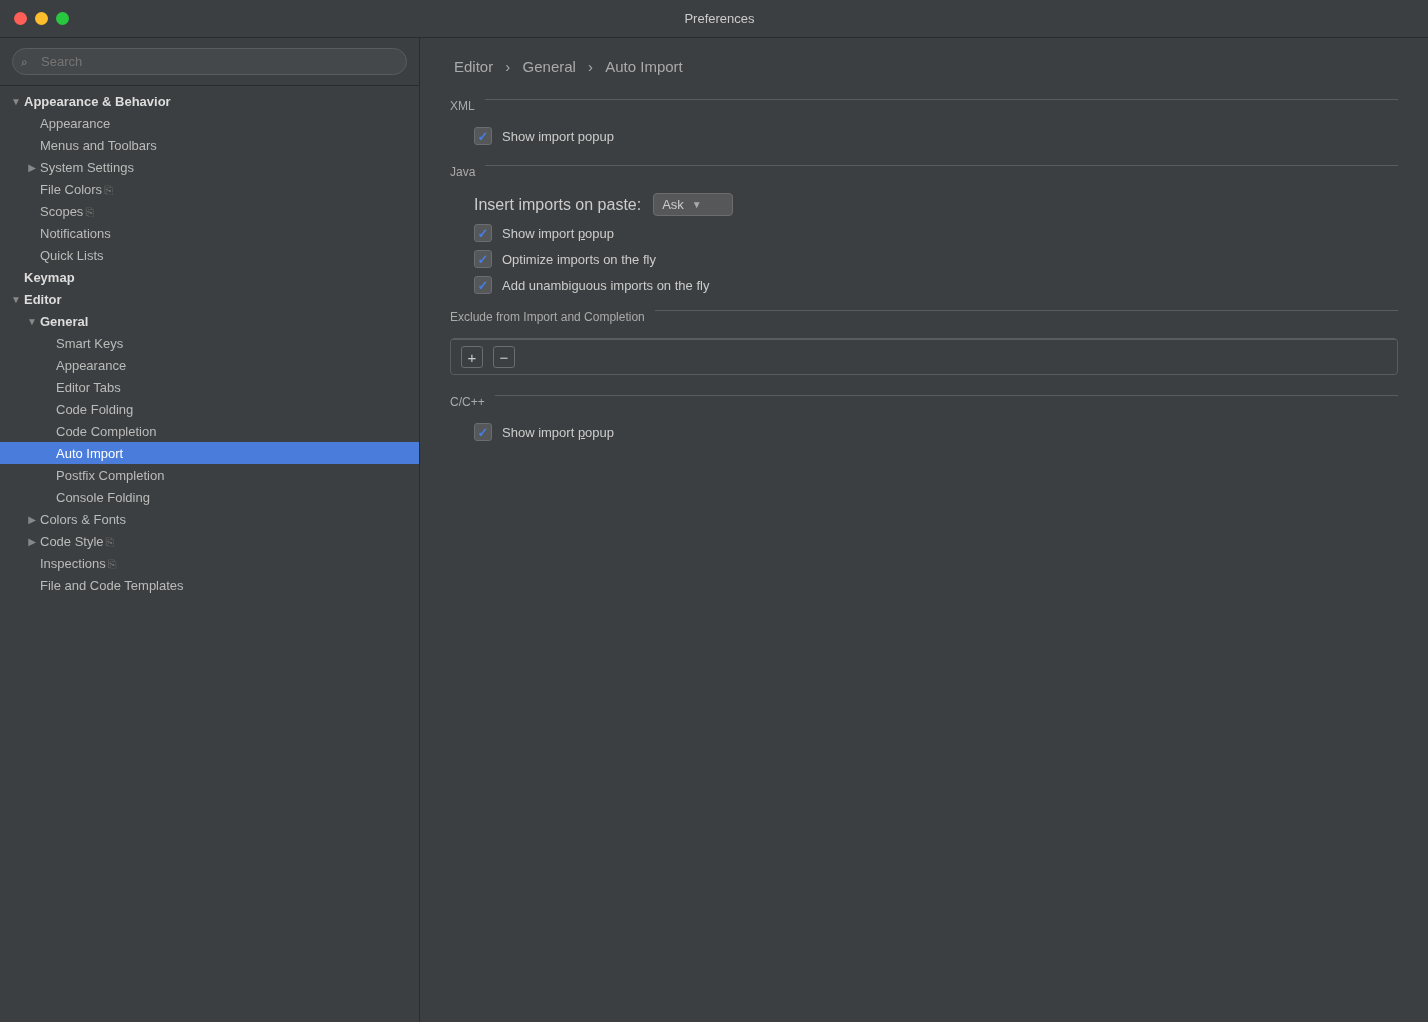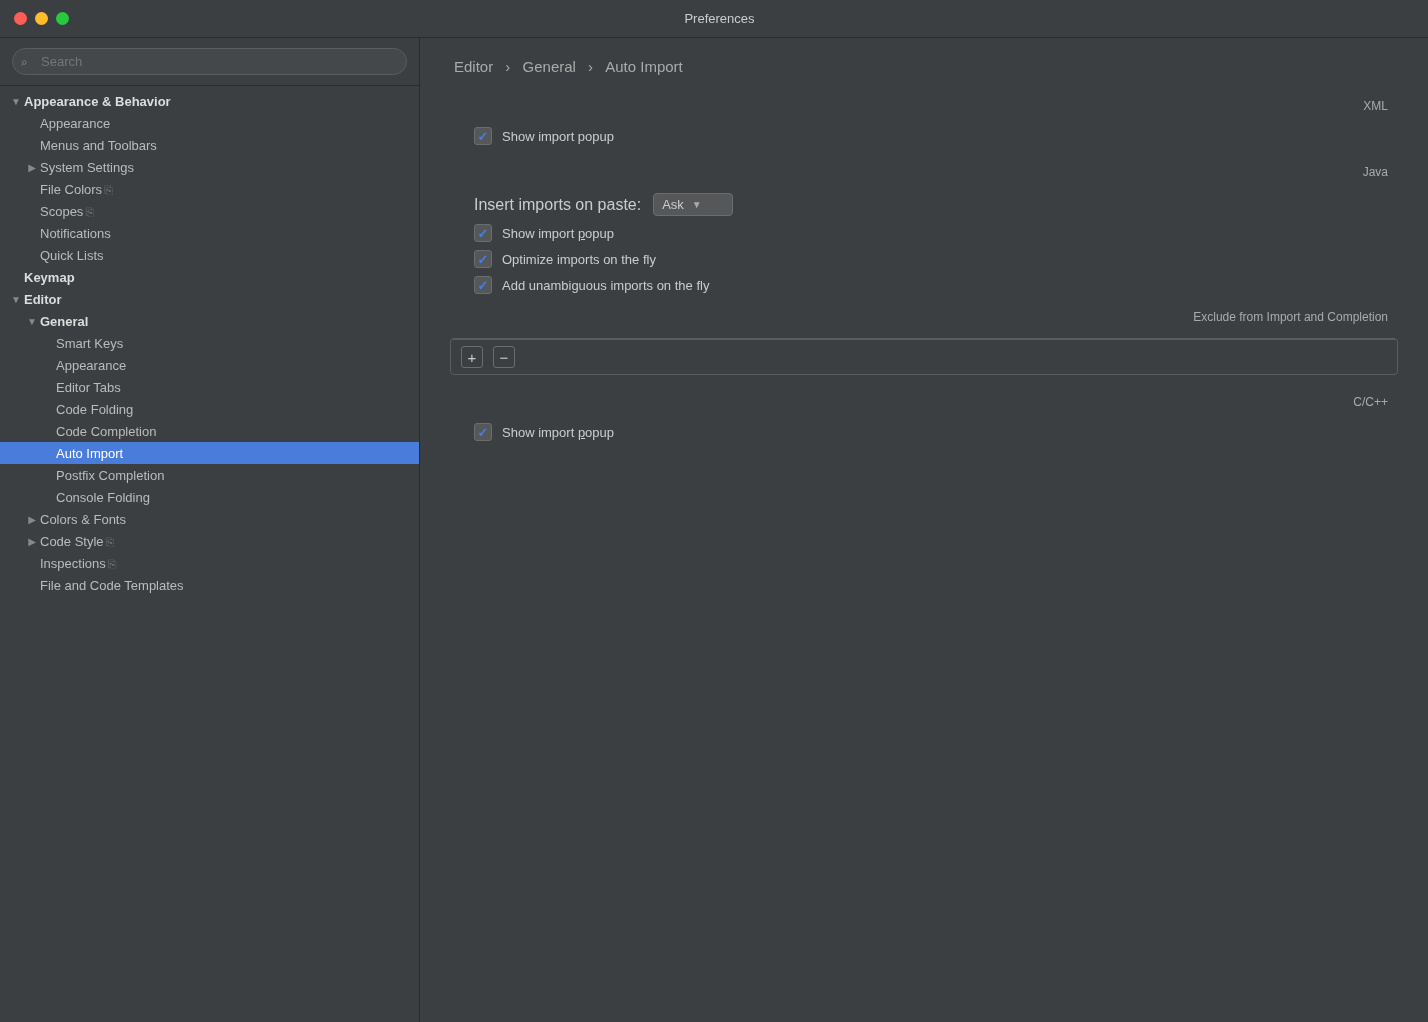--- a/index.html
+++ b/index.html
@@ -149,24 +149,23 @@
       font-size: 15px;
       font-weight: 600;
       color: #dddddd;
       margin-bottom: 24px;
     }
     .breadcrumb span { font-weight: 400; color: #aaaaaa; margin: 0 4px; }
 
     
     .section-header {
       display: flex;
-      align-items: flex-end;
+      align-items: flex-start;
       margin-bottom: 14px;
       margin-top: 8px;
-      flex-direction: column;
     }
     .section-label {
       font-size: 12px;
       color: #aaaaaa;
       font-weight: 500;
       white-space: nowrap;
       margin-right: 10px;
     }
     .section-line {
       flex: 1;

